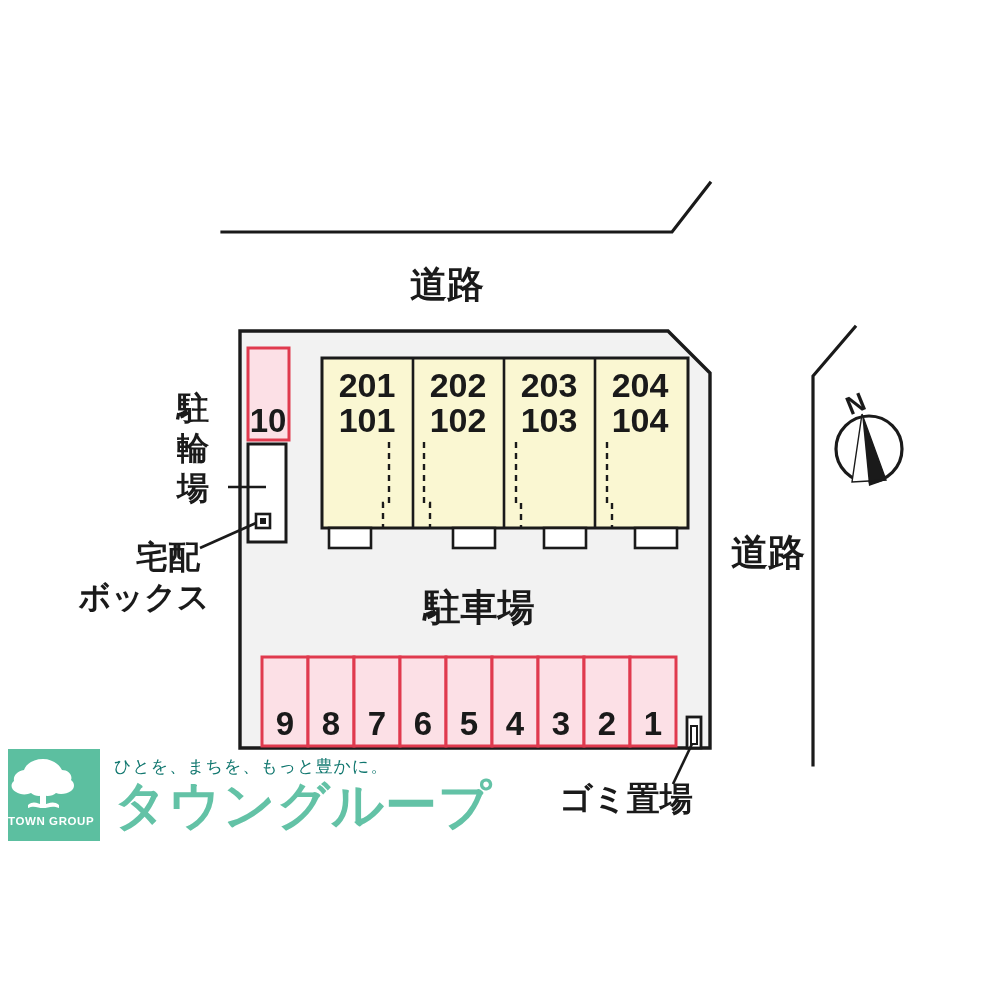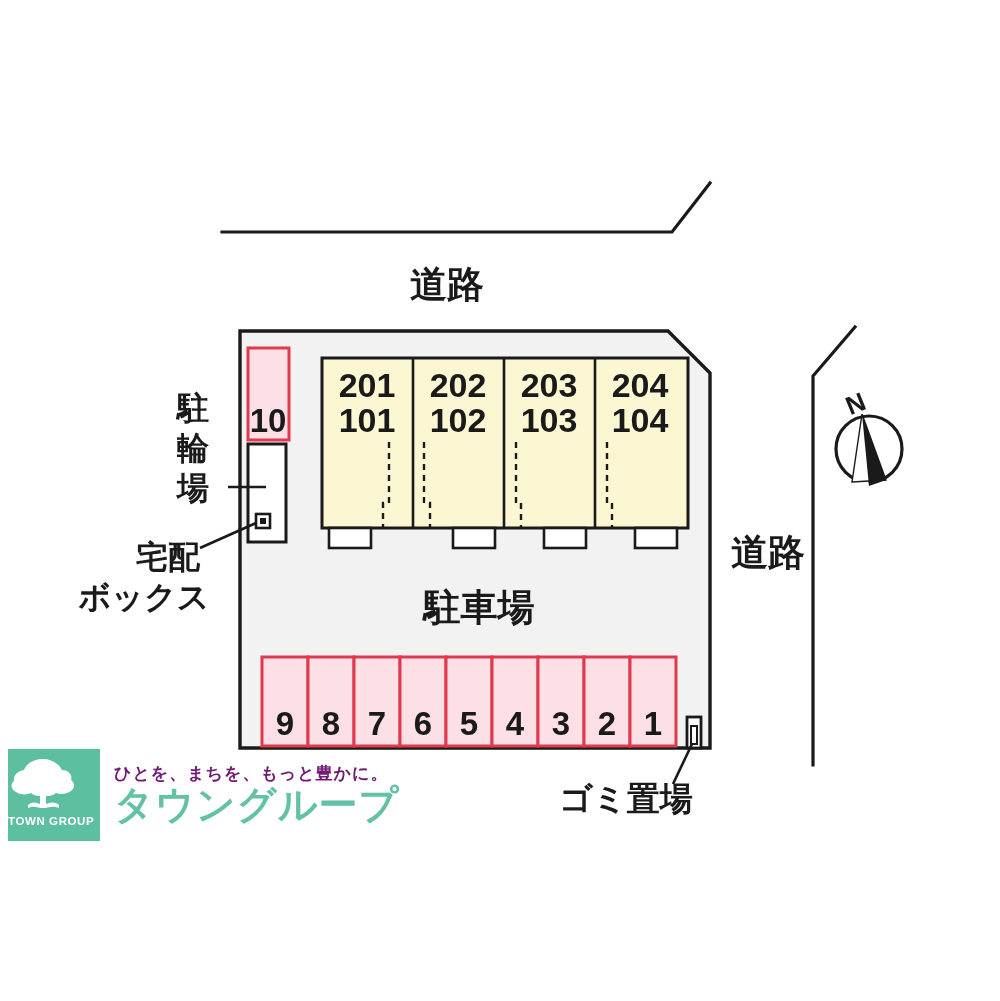--- a/index.html
+++ b/index.html
@@ -74,31 +74,31 @@
     font-family: "Liberation Sans", sans-serif;
     margin-top: 2px;
   }
   #logo-text {
     margin-left: 14px;
     display: flex;
     flex-direction: column;
     justify-content: center;
   }
   #logo-tagline {
-    color: #701a75;
+    color: #0f766e;
     font-size: 17px;
-    font-weight: 700;
+    font-weight: 400;
     letter-spacing: 1px;
     font-family: "DejaVu Sans", sans-serif;
     line-height: 1.1;
     white-space: nowrap;
   }
   #logo-name {
     color: #63c2a6;
-    font-size: 39px;
+    font-size: 52px;
     font-weight: 700;
     letter-spacing: 1px;
     font-family: "DejaVu Sans", sans-serif;
     line-height: 1.05;
     white-space: nowrap;
     margin-top: 2px;
   }
 </style>
 </head>
 <body>

